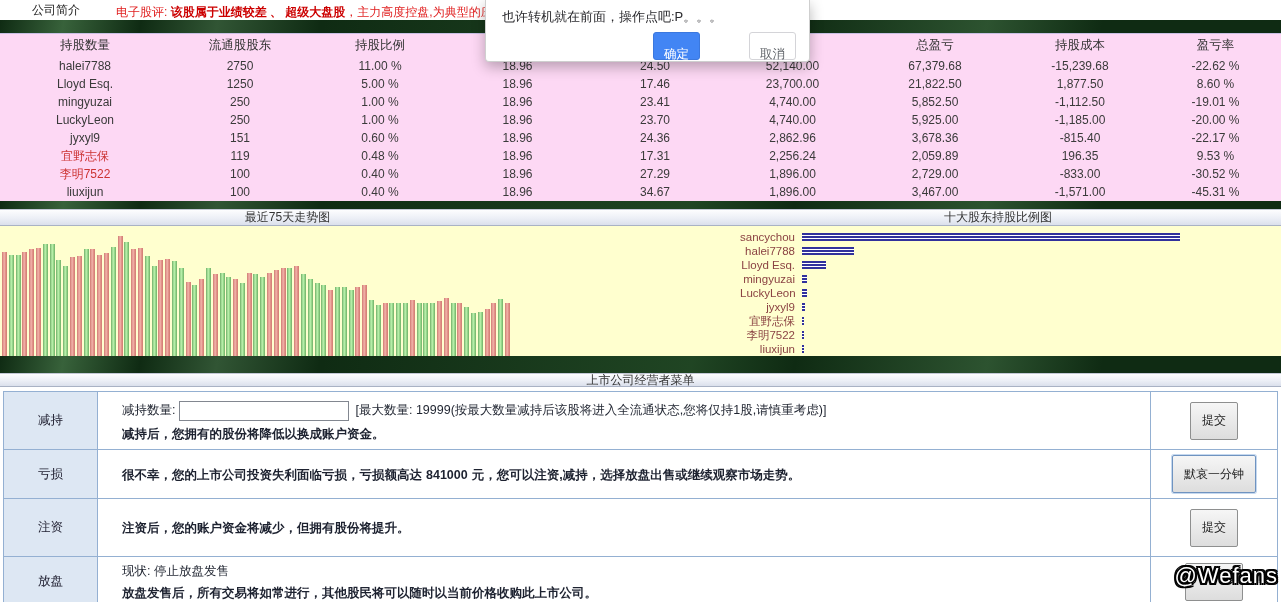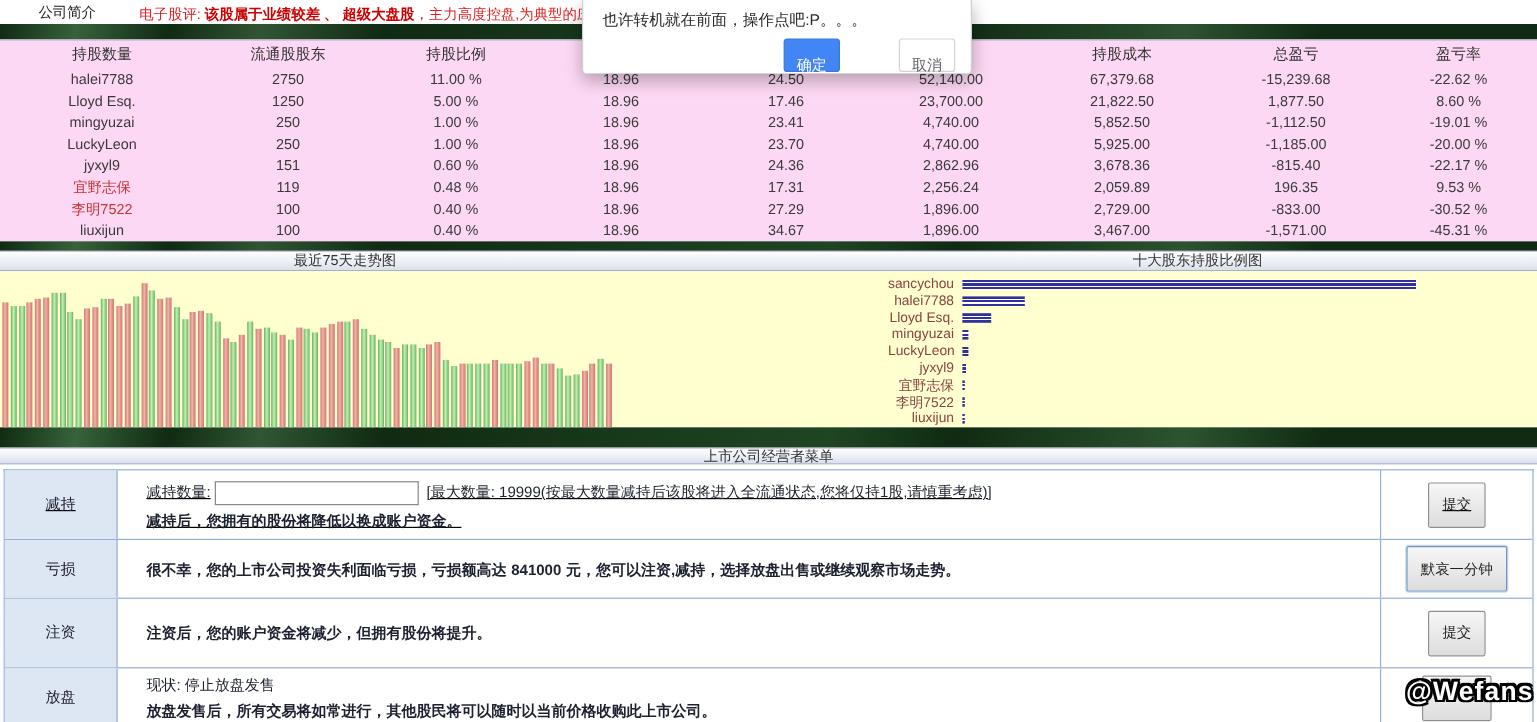--- a/index.html
+++ b/index.html
@@ -66,34 +66,34 @@
   .mline .fld { margin-right:4px; }
   .mline input { width:170px; height:20px; border:1px solid #828790; background:#fff; margin-right:6px;
     font-size:12px; padding:0 3px; }
   .mline.strong, .mdesc { font-weight:bold; color:#1d2230; font-size:12.5px; }
   .mline .amt { font-weight:bold; margin:0 4px; }
   .push-btn { font-size:12px; color:#222; padding:2px 11px; height:38px;
     background:linear-gradient(180deg,#f6f6f6,#dddddd); border:1px solid #8e8f8f; border-radius:2px; cursor:pointer; }
   .push-btn.focus { border:1px solid #6f93c0; box-shadow:0 0 0 1px #c5d8ef; }
   .push-btn.blank { width:58px; }
 
-  .row1h { height:58px;text-decoration:underline; } .row2h { height:49px; } .row3h { height:58px; } .row4h { height:45px; border-bottom:none; }
+  .row1h { height:58px; } .row2h { height:49px; } .row3h { height:58px; } .row4h { height:45px; border-bottom:none; }
 
   
   .dialog { position:absolute; left:485px; top:0; width:325px; height:62px; background:#fff;
     border:1px solid #cfcfcf; border-top:none; border-radius:0 0 4px 4px; z-index:30;
     box-shadow:0 5px 14px rgba(0,0,0,.28); }
   .dialog .msg { position:absolute; left:16px; top:8px; font-size:13px; color:#2a2a2e; }
   .dialog .btns { position:absolute; right:13px; top:32px; display:flex; gap:9px; }
   .dlg-btn { height:23px; min-width:44px; font-size:12.5px; border-radius:3px; cursor:pointer; padding:13px 10px;margin-left:40px; }
   .dlg-ok { background:#4285f4; border:1px solid #3b78de; color:#fff; }
   .dlg-cancel { background:#fff; border:1px solid #d4d4d8; color:#5f6368; }
 
   
-  .watermark { position:absolute; right:3px; top:563px; z-index:40; font-size:22px; font-weight:bold;
+  .watermark { position:absolute; right:3px; top:563px; z-index:40; font-size:22px; font-weight:normal;
     letter-spacing:1px; color:#fff;
     text-shadow:-2px -2px 0 #000,2px -2px 0 #000,-2px 2px 0 #000,2px 2px 0 #000,
       0 -2px 0 #000,0 2px 0 #000,-2px 0 0 #000,2px 0 0 #000; }
 </style>
 </head>
 <body>
 
 <div id="screen">
 
   <div class="top-row">
@@ -109,22 +109,22 @@
   <div class="band band3"></div>
 
   <div class="ht-wrap">
     <div class="ht-grid ht-head" id="ht-head">
         <div class="th">持股数量</div>
         <div class="th">流通股股东</div>
         <div class="th">持股比例</div>
         <div class="th"></div>
         <div class="th"></div>
         <div class="th">市值</div>
+        <div class="th">总盈亏</div>
         <div class="th">持股成本</div>
-        <div class="th">总盈亏</div>
         <div class="th">盈亏率</div>
       </div>
     <div id="ht-body">
         <div class="ht-grid ht-body">
           <div class="td">halei7788</div>
           <div class="td">2750</div>
           <div class="td">11.00 %</div>
           <div class="td">18.96</div>
           <div class="td">24.50</div>
           <div class="td">52,140.00</div>

